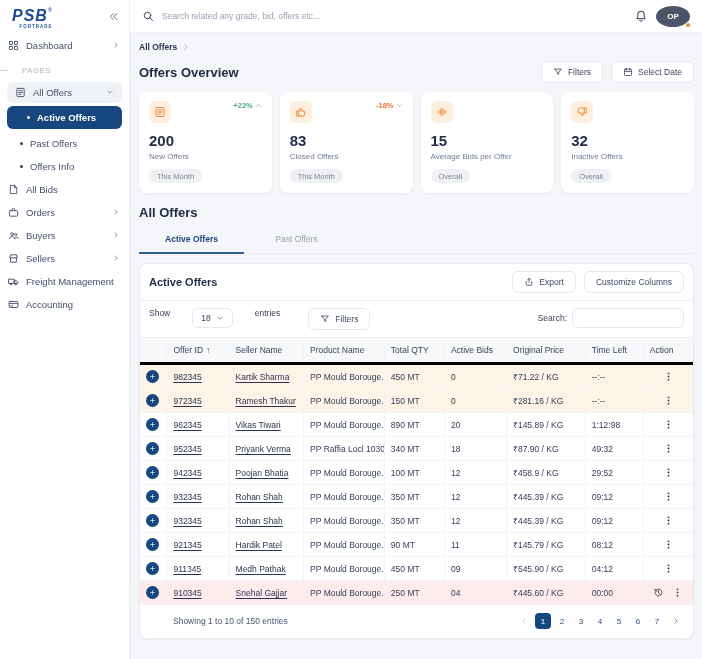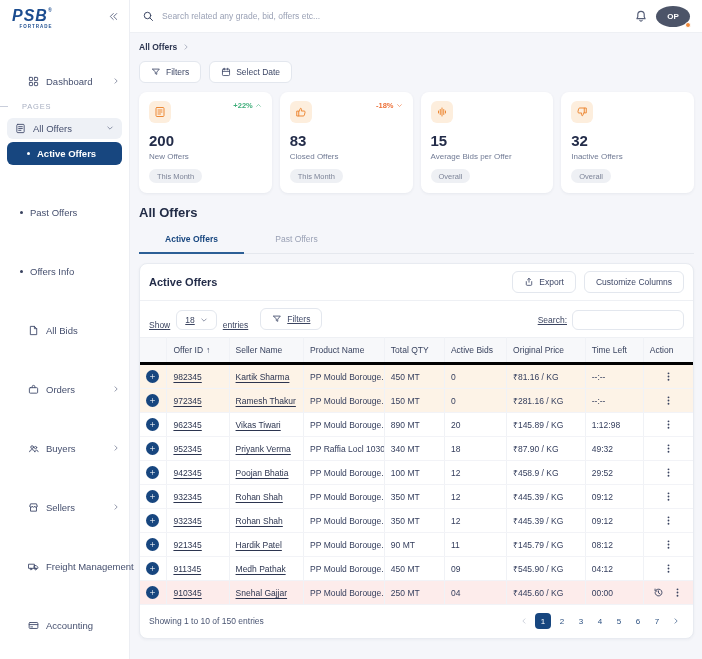--- a/index.html
+++ b/index.html
@@ -16,22 +16,22 @@
     padding:8px 10px 4px 12px; }
   .logo { display:flex; flex-direction:column; line-height:1; }
   .logo-main { font-weight:900; font-style:italic; font-size:16px; color:#1b4c8f;
     letter-spacing:1px; }
   .logo-reg { font-size:5px; vertical-align:top; }
   .logo-sub { font-size:4.5px; font-weight:bold; color:#1b4c8f; letter-spacing:1px;
     align-self:flex-end; margin-top:1px; }
   .collapse-btn { color:#5b6480; margin-top:3px; cursor:pointer; }
 
   .side-list { margin-top:4px; }
-  .side-item { display:flex; align-items:center; gap:7px; padding:6px 9px 6px 28px;
-    font-size:9.5px; color:#454f6e; cursor:pointer;margin-top:36px; }
+  .side-item { display:flex; align-items:center; gap:7px; padding:6px 9px 6px 8px;
+    font-size:9.5px; color:#454f6e; cursor:pointer; }
   .side-item .lbl { white-space:nowrap; }
   .side-item .chev { margin-left:auto; color:#5b6480; }
   .pages-label { display:flex; align-items:center; font-size:7.5px; letter-spacing:.8px;
     color:#a9b0c2; padding:9px 10px 3px 0; }
   .pages-label .dash { width:8px; height:1px; background:#c9cedb; margin-right:14px; }
   .side-item.group { background:#eef1f6; border-radius:6px; margin:2px 7px;
     padding:5px 8px 5px 8px; }
   .side-item.active { background:#17467f; color:#fff; border-radius:6px; margin:3px 7px;
     padding:6px 8px; font-weight:bold; }
   .side-item.sub { padding-left:20px; }
@@ -86,21 +86,21 @@
   .tab.active { color:#17467f; font-weight:bold; border-bottom:2px solid #2c5f96;
     margin-bottom:-1px; }
 
   
   .panel { background:#fff; border:1px solid #e8ebf1; border-radius:8px; margin-top:9px;
     box-shadow:0 1px 3px rgba(40,50,80,.05); }
   .panel-head { display:flex; align-items:center; padding:7px 9px; border-bottom:1px solid #eef0f4; }
   .panel-title { font-size:11px; font-weight:bold; color:#232c49; flex:1; }
   .panel-head .btn + .btn { margin-left:8px; }
 
-  .toolbar { display:flex; align-items:flex-end; gap:6px; padding:7px 9px; font-size:8.5px;text-decoration:underline; }
+  .toolbar { display:flex; align-items:flex-start; gap:22px; padding:7px 9px; font-size:8.5px; }
   .select-box { display:flex; align-items:center; gap:5px; border:1px solid #e3e7ee;
     border-radius:6px; padding:4px 8px; cursor:pointer; }
   .select-box .chev { color:#5b6480; }
   .toolbar .filters-btn { margin-left:6px; }
   .search-wrap { margin-left:auto; display:flex; align-items:center; gap:5px; }
   .search-box { width:112px; height:20px; border:1px solid #e3e7ee; border-radius:6px;
     outline:none; font-size:8.5px; padding:0 6px; font-family:"Liberation Sans",sans-serif; }
 
   table { width:100%; border-collapse:collapse; table-layout:fixed; font-size:8.5px;
     color:#333d5c; }
@@ -119,21 +119,21 @@
     border:none; display:flex; align-items:center; justify-content:center; cursor:pointer;
     padding:0; }
   a.cell-link { color:#2c3550; text-decoration:underline; text-underline-offset:2px;
     cursor:pointer; }
   .sort-ic { color:#39435f; font-size:8.5px; margin-left:3px; }
   .action-cell { text-align:center; }
   .action-wrap { display:flex; align-items:center; justify-content:center; gap:8px; }
   .dots-btn, .history-btn { background:none; border:none; color:#3b4460; cursor:pointer; padding:0; }
 
   .table-foot { display:flex; align-items:center; padding:8px 9px 9px; font-size:8.5px;
-    color:#4a5572; }
+    color:#4a5572;margin-left:24px; }
   .pager { margin-left:auto; display:flex; align-items:center; gap:3px; }
   .page-btn { min-width:16px; height:16px; display:flex; align-items:center;
     justify-content:center; border-radius:4px; font-size:8px; color:#2c5080; padding:0 4px;
     cursor:pointer; border:none; background:none; }
   .page-btn.active { background:#17467f; color:#fff; }
   .page-nav { color:#b6bccb; } .page-nav.next { color:#2c5080; }
 </style>
 </head>
 <body>
 
@@ -298,20 +298,21 @@
   <div class="breadcrumb">
     <span>All Offers</span>
     <span class="chev">
         <svg class="ic" width="8" height="8" viewBox="0 0 24 24">
           <path d="M9 5.5l6.5 6.5L9 18.5"></path>
         </svg>
       </span>
   </div>
 
   <div class="page-head">
+    <h1 class="page-title">Offers Overview</h1>
     <button class="btn">
       <span>
           <svg class="ic" width="10" height="10" viewBox="0 0 24 24">
             <path d="M4 5h16l-6.2 7.2v5.4l-3.6-1.9v-3.5z"></path>
           </svg>
         </span>
       <span>Filters</span>
     </button>
     <button class="btn">
       <span>
@@ -443,21 +444,21 @@
                 <svg class="ic" width="7" height="7" viewBox="0 0 24 24">
                   <path d="M12 5v14M5 12h14"></path>
                 </svg>
               </button>
             </td>
             <td><a class="cell-link">982345</a></td>
             <td><a class="cell-link">Kartik Sharma</a></td>
             <td>PP Mould Borouge...</td>
             <td>450 MT</td>
             <td>0</td>
-            <td>₹81.16 / KG</td>
+            <td>₹71.22 / KG</td>
             <td>--:--</td>
             <td class="action-cell">
               <span class="action-wrap">
                 <button class="dots-btn">
                   <svg class="ic" width="11" height="11" viewBox="0 0 24 24">
                     <circle cx="12" cy="5" r="2" fill="currentColor" stroke="none"></circle>
                     <circle cx="12" cy="12" r="2" fill="currentColor" stroke="none"></circle>
                     <circle cx="12" cy="19" r="2" fill="currentColor" stroke="none"></circle>
                   </svg>
                 </button>

